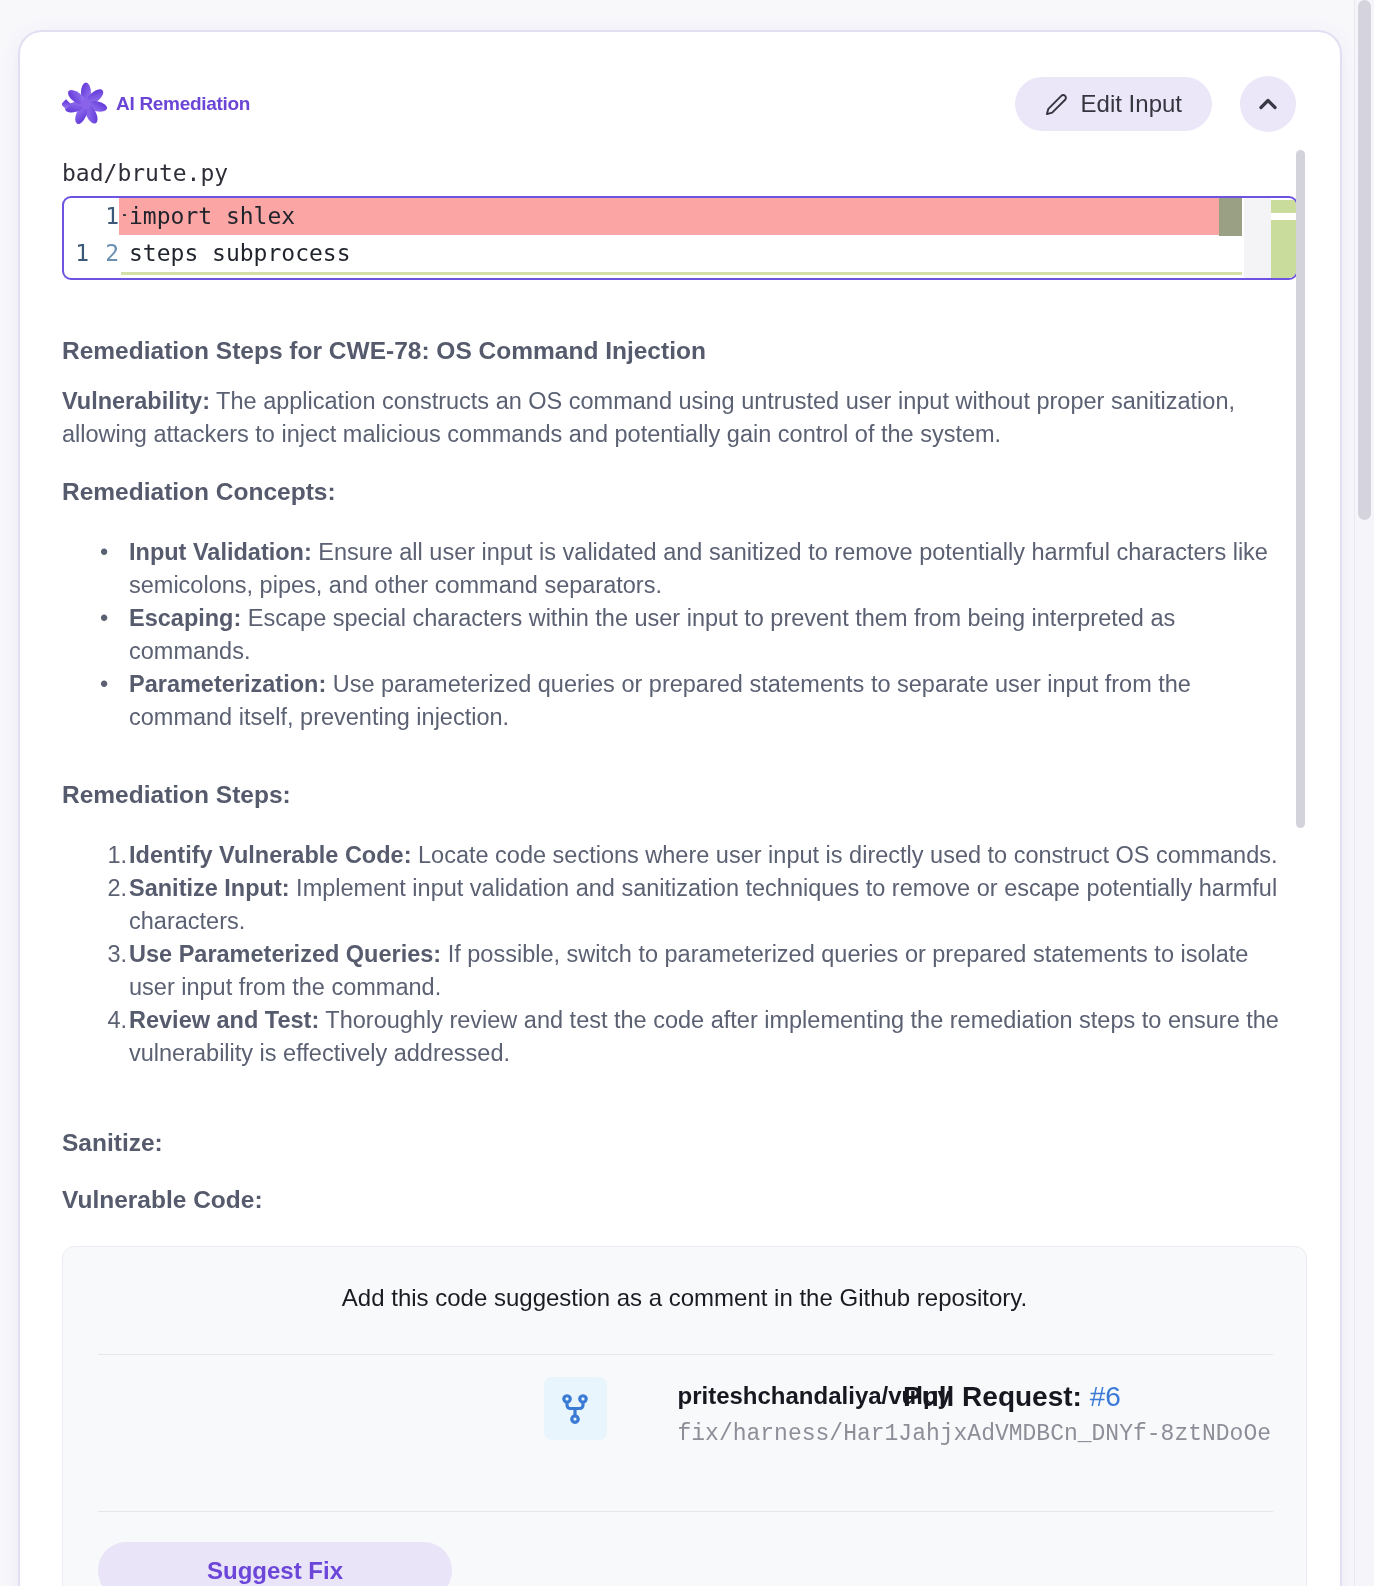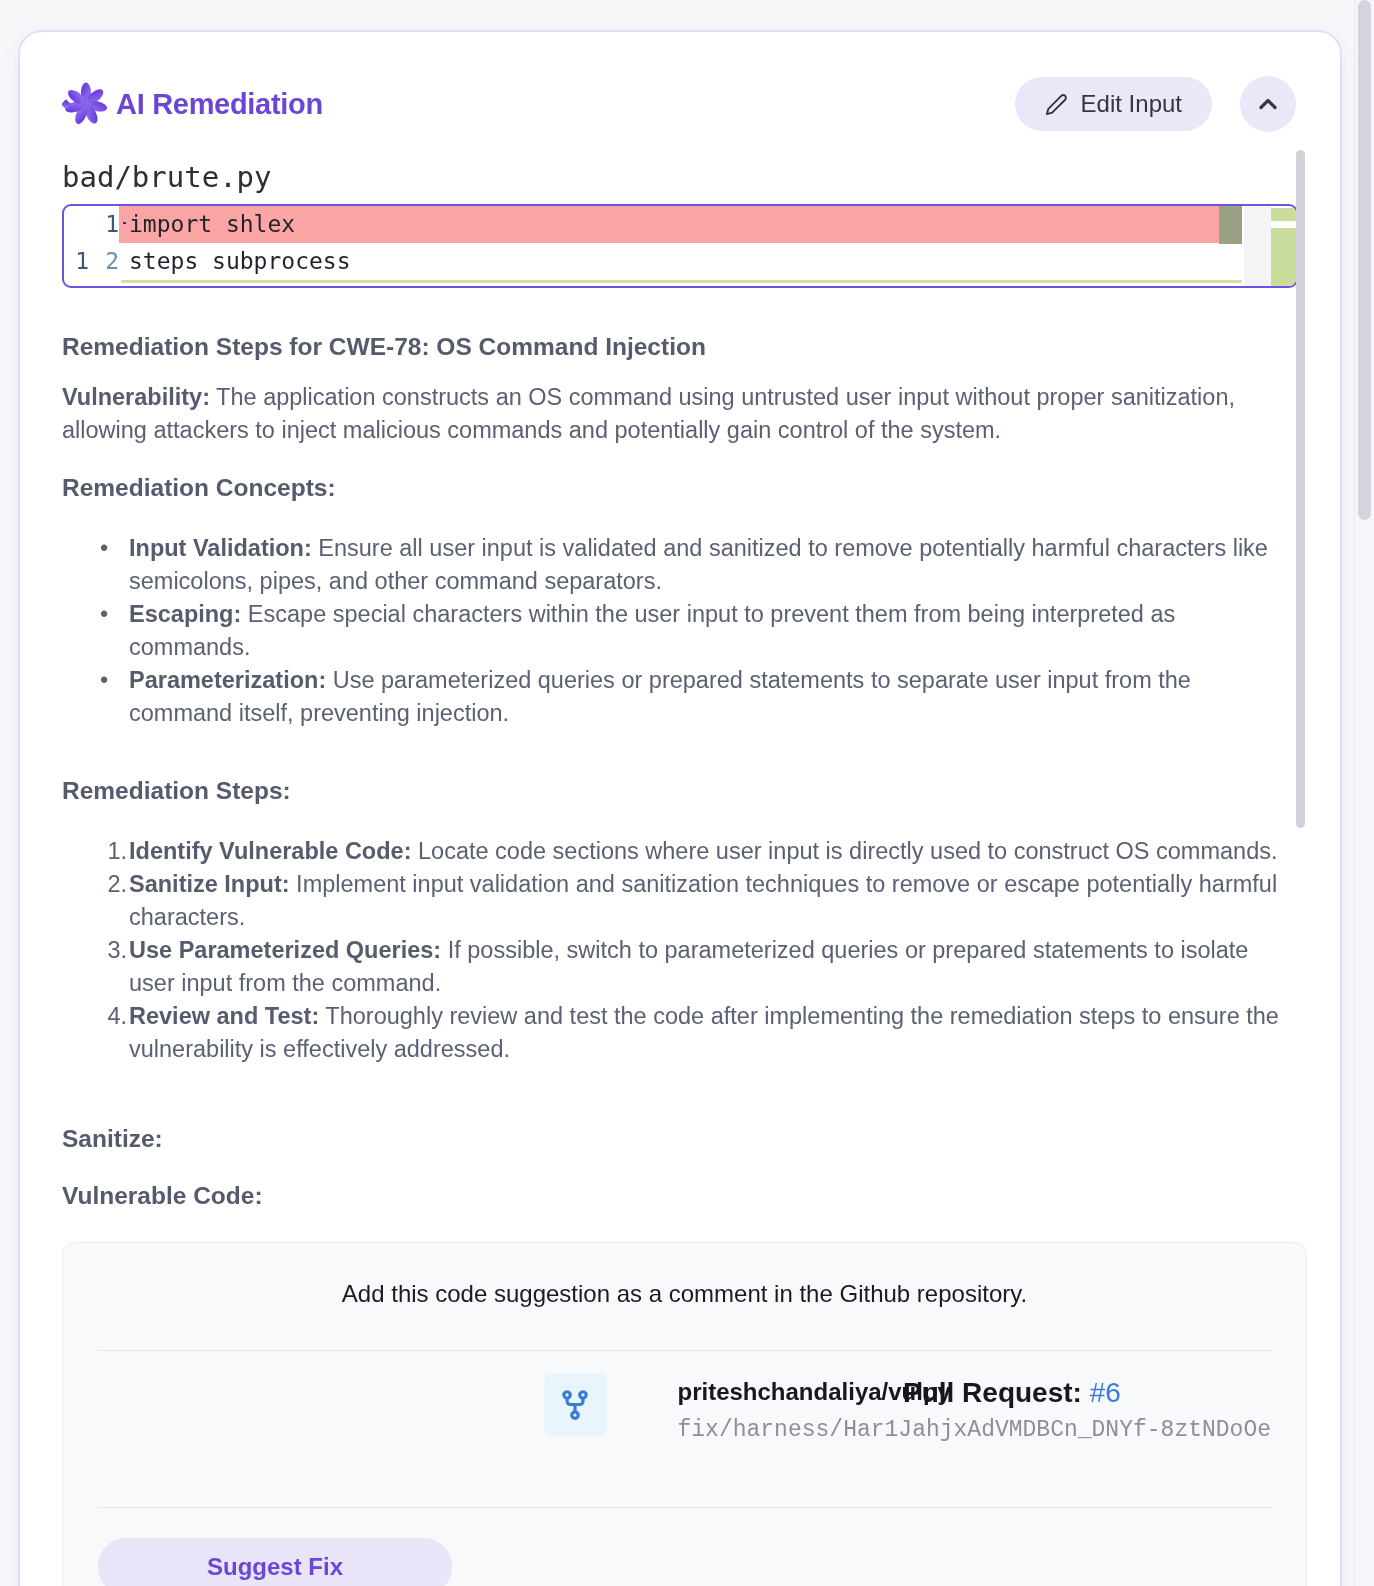--- a/index.html
+++ b/index.html
@@ -15,29 +15,29 @@
         border:2px solid #e4def2;border-radius:24px;box-shadow:0 4px 18px rgba(120,100,200,.10);
         box-sizing:border-box;overflow:hidden;}
   .card-inner{padding:44px 44px 0 42px;position:relative;}
 
   
   .cthumb{position:absolute;left:1278px;top:120px;width:9px;height:678px;background:#d3d3dc;border-radius:5px;}
 
   
   .hdr{display:flex;align-items:center;}
   .hdr-ico{width:46px;height:46px;margin-right:8px;flex:none;}
-  .hdr-title{font-size:29px;font-weight:700;color:#6b46d6;letter-spacing:-.3px;}
+  .hdr-title{font-size:19px;font-weight:700;color:#6b46d6;letter-spacing:-.3px;}
   .hdr-sp{flex:1;}
   .btn-edit{display:flex;align-items:center;gap:13px;height:54px;padding:0 30px;border-radius:27px;
             background:#ebe7f8;border:none;font-family:inherit;font-size:24px;color:#35353f;cursor:pointer;}
   .btn-chev{width:56px;height:56px;border-radius:50%;background:#ebe7f8;border:none;cursor:pointer;
             display:flex;align-items:center;justify-content:center;margin-left:28px;}
 
   
-  .fpath{margin:28px 0 10px 0;font-family:"DejaVu Sans Mono",monospace;font-size:29px;color:#2e2e38;}
+  .fpath{margin:28px 0 10px 0;font-family:"DejaVu Sans Mono",monospace;font-size:23px;color:#2e2e38;}
 
   
   .codeblock{position:relative;width:1236px;height:84px;box-sizing:border-box;border:2px solid #6e53e3;
              border-radius:9px;overflow:hidden;background:#fff;font-family:"DejaVu Sans Mono",monospace;font-size:23px;}
   .drow{display:flex;height:37px;line-height:37px;padding-right:77px;white-space:pre;}
   .gut{flex:none;text-align:right;}
   .g1{width:30px;padding-right:5px;box-sizing:border-box;}
   .g2{width:25px;}
   .marker{flex:none;width:7px;color:#2f3338;line-height:30px;}
   .dcode{flex:1;color:#1f232b;padding-left:3px;}
@@ -49,21 +49,21 @@
   .mini-thumb{position:absolute;left:1155px;top:0;width:23px;height:38px;background:#9aa083;}
   .ruler-track{position:absolute;left:1180px;top:0;width:27px;height:100%;background:#f4f4f6;}
   .mark{position:absolute;left:1207px;width:25px;background:#c9dc9b;}
   .m1{top:2px;height:13px;}
   .m2{top:22px;height:58px;}
 
   
   .prose{width:1222px;color:#5b6173;font-size:23.5px;line-height:33px;}
   .h-bold{font-weight:700;color:#565b6d;}
   .sec-h{font-size:24.5px;font-weight:700;color:#555a6c;line-height:33px;}
-  .mt50{margin-top:42px;} .mt18{margin-top:18px;} .mt24{margin-top:24px;}
+  .mt50{margin-top:54px;} .mt18{margin-top:18px;} .mt24{margin-top:24px;}
   .mt28{margin-top:28px;} .mt44{margin-top:44px;} .mt56{margin-top:56px;}
   .li{position:relative;padding-left:67px;}
   .li .mk{position:absolute;left:38px;width:25px;text-align:left;}
   .li .mkn{position:absolute;left:36px;width:29px;text-align:right;}
 
   
   .sugg{margin-top:30px;width:1245px;height:395px;box-sizing:border-box;background:#f8f9fb;
         border:1px solid #ecedf2;border-radius:12px;padding:34px 35px 0 35px;position:relative;overflow:hidden;}
   .sugg-text{font-size:24px;color:#1b1b22;line-height:33px;text-align:center;}
   .divider{height:1px;background:#e7e7ea;width:1175px;}

